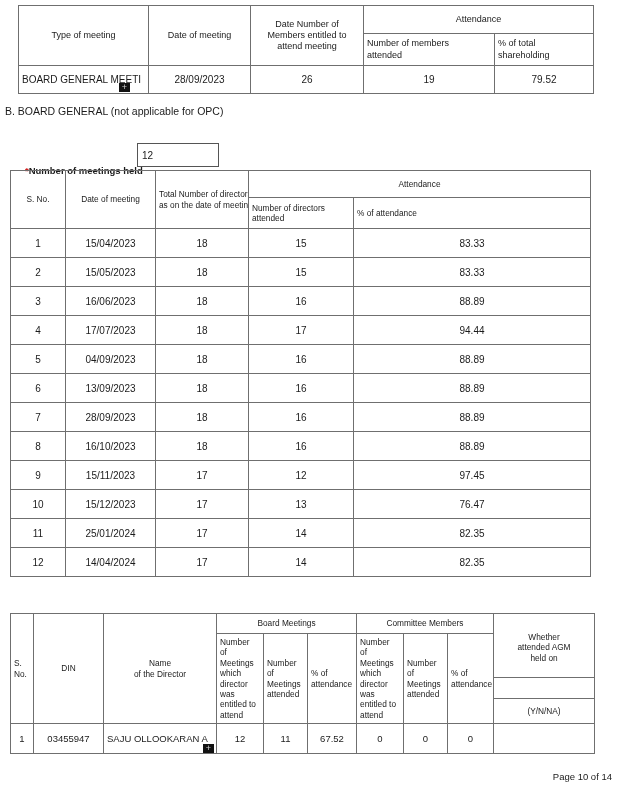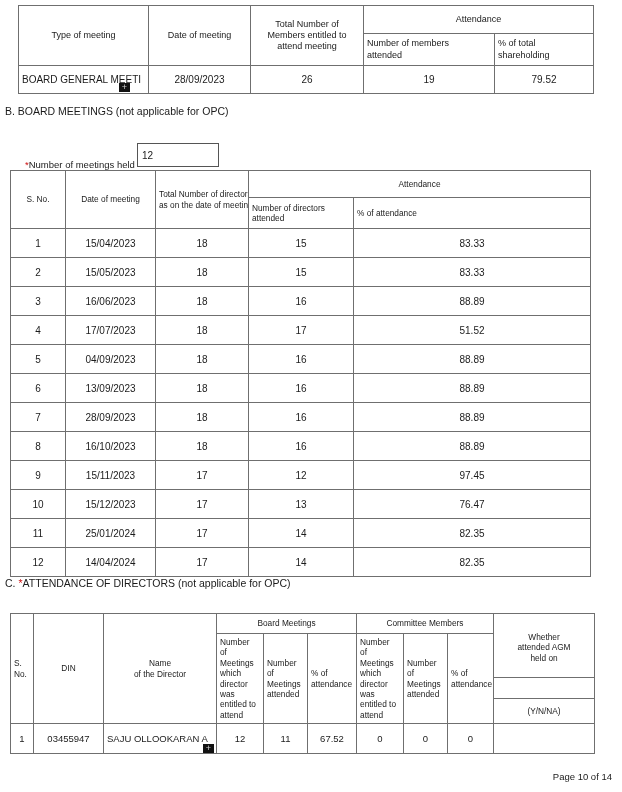--- a/index.html
+++ b/index.html
@@ -45,21 +45,21 @@
       <col style="width:130px">
         <col style="width:102px">
         <col style="width:113px">
       <col style="width:131px">
         <col style="width:99px">
     </colgroup>
     <tbody>
         <tr style="height:28px">
       <td class="hc pt14" rowspan="2">Type of meeting</td>
       <td class="hc pt14" rowspan="2">Date of meeting</td>
-      <td class="hc pt5 pre" rowspan="2">Total Number of
+      <td class="hc pt5 pre" rowspan="2">Date Number of
 Members entitled to
 attend meeting</td>
       <td class="hc" colspan="2">Attendance</td>
     </tr>
     <tr style="height:32px">
       <td class="hl pre">Number of members
 attended</td>
       <td class="hl pre">% of total
 shareholding</td>
     </tr>
@@ -69,23 +69,23 @@
         <span class="expand agm">+</span>
       </td>
       <td class="dc">28/09/2023</td>
       <td class="dc">26</td>
       <td class="dc">19</td>
       <td class="dc">79.52</td>
     </tr>
   </tbody>
     </table>
 
-  <div class="heading" style="left:5px;top:105px;">B. BOARD MEETINGS (not applicable for OPC)</div>
-
-  <div class="fieldlabel" style="left:25px;top:159px;">
+  <div class="heading" style="left:5px;top:105px;">B. BOARD GENERAL (not applicable for OPC)</div>
+
+  <div class="fieldlabel" style="left:25px;top:165px;font-weight:bold;">
     <span class="red">*</span><span>Number of meetings held</span>
   </div>
   <input class="textbox" type="text" value="12" style="">
 
   <table class="tbl" style="left:10px;top:170px;width:580px;">
     <colgroup>
       <col style="width:55px">
         <col style="width:90px">
         <col style="width:93px">
       <col style="width:105px">
@@ -123,21 +123,21 @@
           <td class="dc">16/06/2023</td>
           <td class="dc">18</td>
           <td class="dc">16</td>
           <td class="dc">88.89</td>
         </tr>
     <tr style="height:29px">
           <td class="dc">4</td>
           <td class="dc">17/07/2023</td>
           <td class="dc">18</td>
           <td class="dc">17</td>
-          <td class="dc">51.52</td>
+          <td class="dc">94.44</td>
         </tr>
     <tr style="height:29px">
           <td class="dc">5</td>
           <td class="dc">04/09/2023</td>
           <td class="dc">18</td>
           <td class="dc">16</td>
           <td class="dc">88.89</td>
         </tr>
     <tr style="height:29px">
           <td class="dc">6</td>
@@ -184,23 +184,20 @@
     <tr style="height:29px">
           <td class="dc">12</td>
           <td class="dc">14/04/2024</td>
           <td class="dc">17</td>
           <td class="dc">14</td>
           <td class="dc">82.35</td>
         </tr>
   </tbody>
     </table>
 
-  <div class="heading" style="left:5px;top:577px;">
-    <span>C.</span><span style="margin-left:3px" class="red">*</span><span>ATTENDANCE OF DIRECTORS (not applicable for OPC)</span>
-  </div>
 
   <table class="tbl" style="left:10px;top:613px;width:584px;">
     <colgroup>
       <col style="width:23px">
         <col style="width:70px">
         <col style="width:113px">
       <col style="width:47px">
         <col style="width:44px">
         <col style="width:49px">
       <col style="width:47px">

